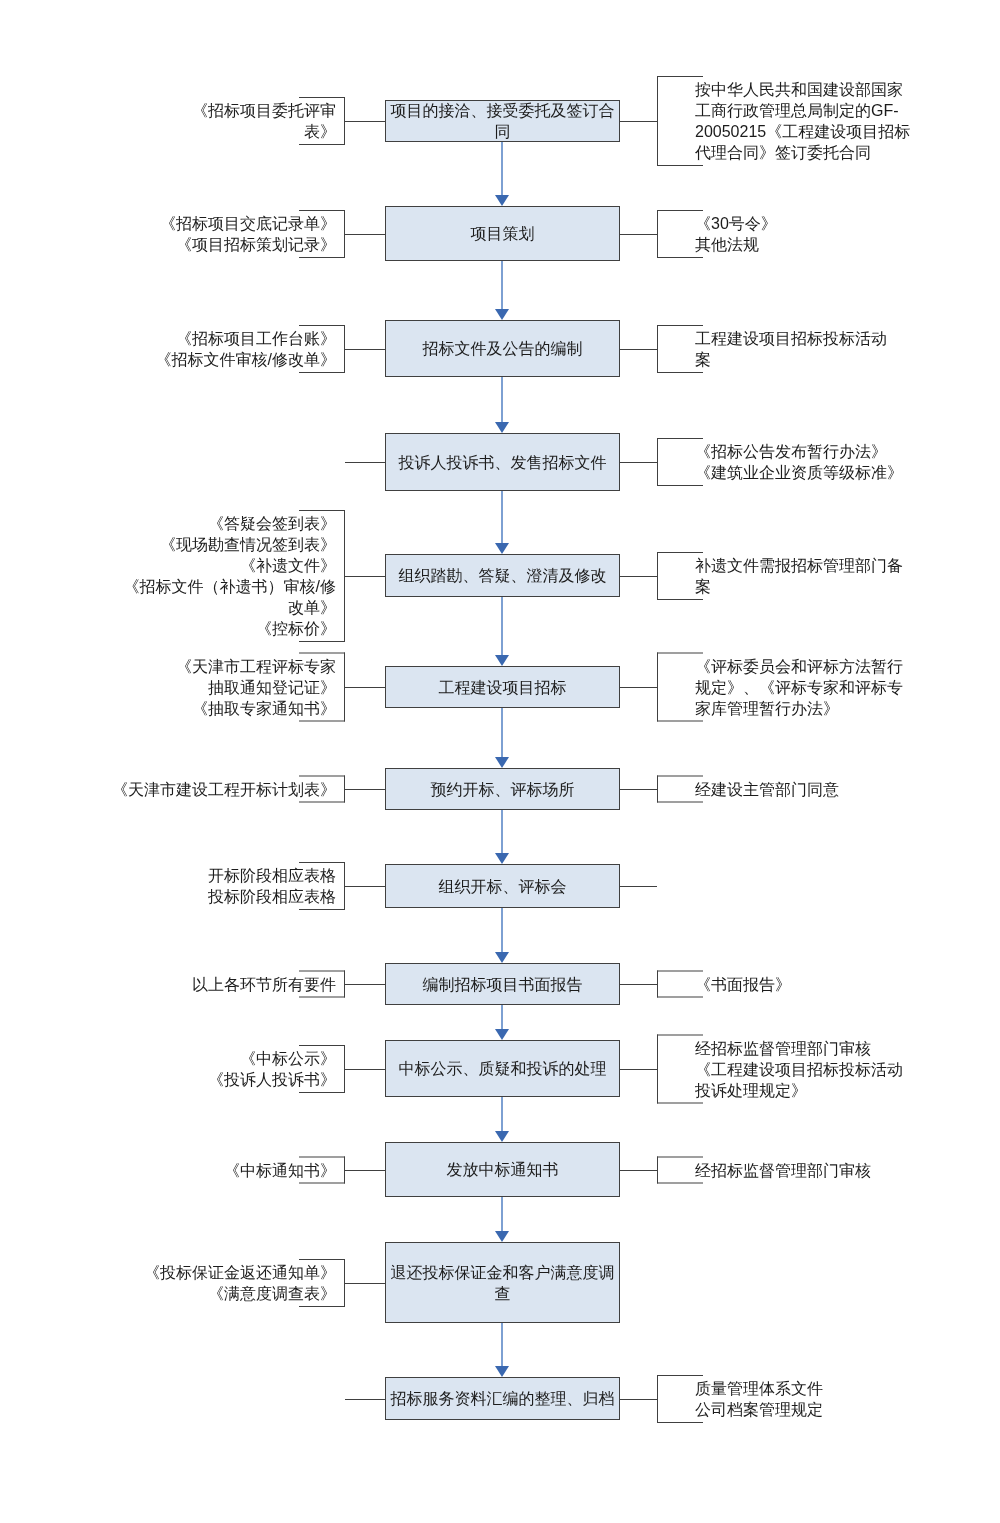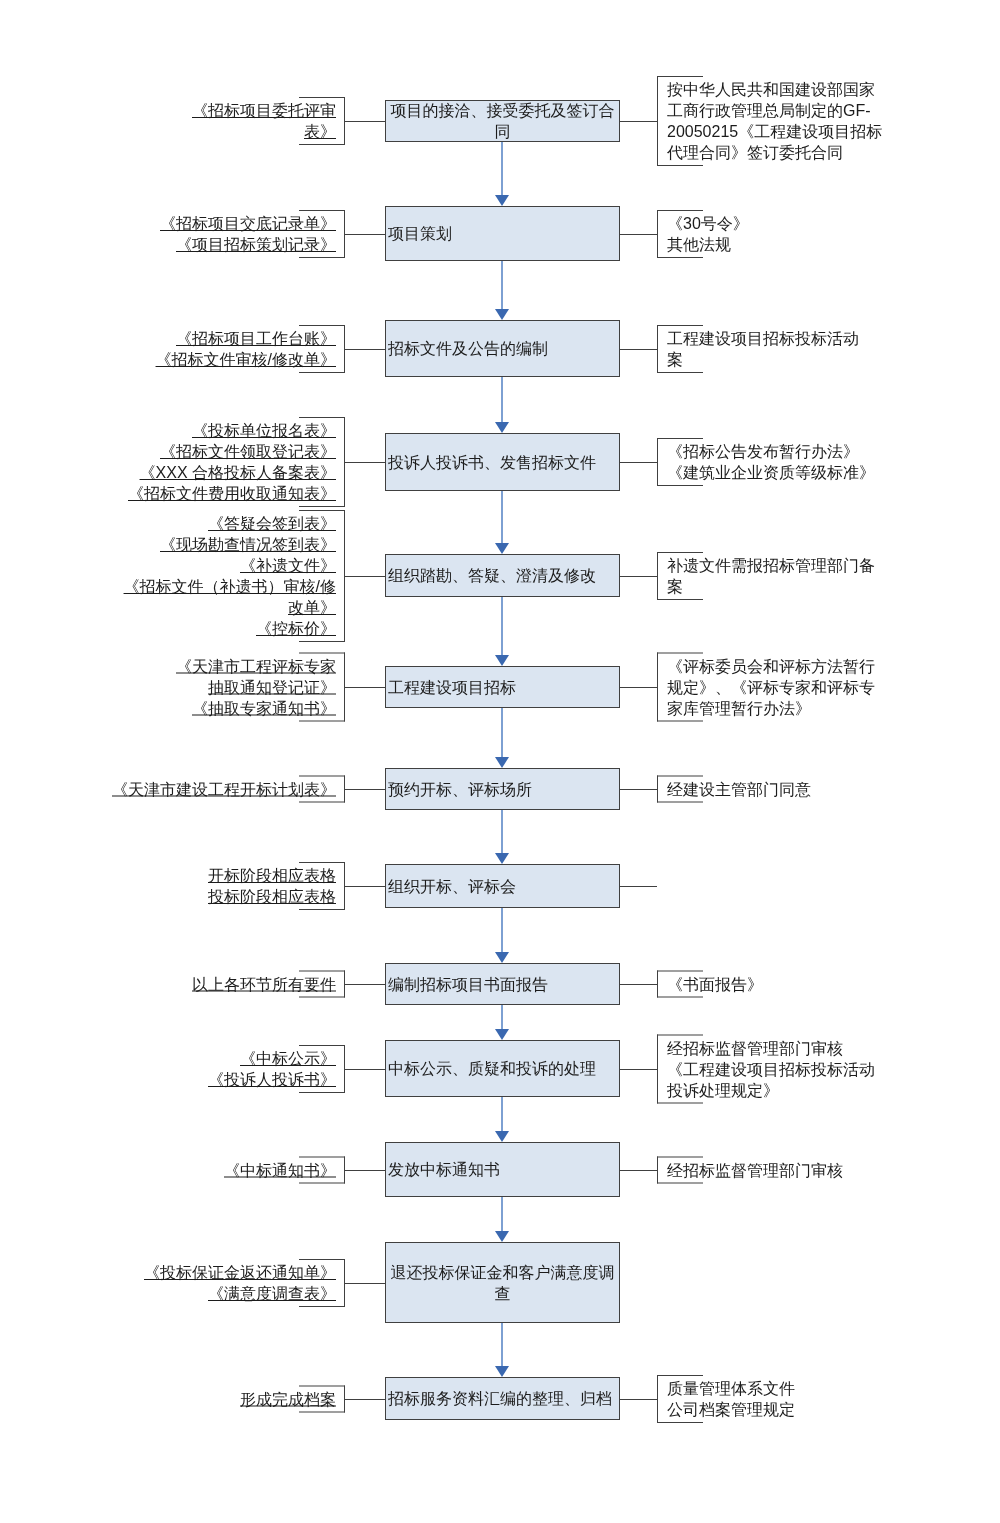--- a/index.html
+++ b/index.html
@@ -11,32 +11,32 @@
     font-family:"Liberation Sans", sans-serif;
     font-size:16px;
     line-height:21px;
     color:#1c1c1c;
     overflow:hidden;
   }
   .row{position:absolute;left:0;width:1000px;}
   .box{
     position:absolute;left:385px;width:235px;height:100%;
     background:#dbe5f1;border:1.5px solid #404040;box-sizing:border-box;
-    display:flex;align-items:center;
+    display:flex;align-items:center;justify-content:center;
     text-align:center;padding:0 2px;
   }
   .lline{position:absolute;left:345px;width:40px;top:50%;border-top:1.5px solid #404040;}
   .rline{position:absolute;left:620px;width:37px;top:50%;border-top:1.5px solid #404040;}
   .llabel{position:absolute;right:655px;top:50%;transform:translateY(-50%);width:254px;}
-  .ltext{text-align:right;padding:3px 9px 3px 0;white-space:pre-line;text-decoration:underline;}
+  .ltext{text-align:right;padding:3px 9px 3px 0;white-space:pre-line;}
   .lbracket{
     position:absolute;right:0;top:0;bottom:0;width:45px;
     border-top:1.5px solid #404040;border-right:1.5px solid #404040;border-bottom:1.5px solid #404040;
   }
-  .rlabel{position:absolute;left:657px;top:50%;transform:translateY(-50%);width:252px;}
+  .rlabel{position:absolute;left:657px;top:50%;transform:translateY(-50%);width:252px;padding-left:28px;}
   .rtext{text-align:left;padding:3px 0 3px 10px;white-space:pre-line;}
   .rbracket{
     position:absolute;left:0;top:0;bottom:0;width:45px;
     border-top:1.5px solid #404040;border-left:1.5px solid #404040;border-bottom:1.5px solid #404040;
   }
   .arrow{position:absolute;left:494px;width:16px;display:flex;flex-direction:column;align-items:center;}
   .arrow .stem{width:2px;flex:1;background:#7da0d2;}
   .arrow .head{width:0;height:0;border-left:7px solid transparent;border-right:7px solid transparent;border-top:11px solid #3a68b0;}
 </style>
 </head>
@@ -106,27 +106,20 @@
       <div class="rtext">工程建设项目招标投标活动
 案</div>
     </div>
   </div>
   <div class="arrow" style="top:377px;height:56px">
       <div class="stem"></div>
       <div class="head"></div>
     </div>
 
   <div class="row" style="top:433px;height:58px">
-    <div class="llabel">
-      <div class="ltext">《投标单位报名表》
-《招标文件领取登记表》
-《XXX 合格投标人备案表》
-《招标文件费用收取通知表》</div>
-      <div class="lbracket"></div>
-    </div>
     <div class="lline"></div>
     <div class="box">
         <span>投诉人投诉书、发售招标文件</span>
       </div>
     <div class="rline"></div>
     <div class="rlabel">
       <div class="rbracket"></div>
       <div class="rtext">《招标公告发布暂行办法》
 《建筑业企业资质等级标准》</div>
     </div>
@@ -296,24 +289,20 @@
     <div class="box">
         <span>退还投标保证金和客户满意度调查</span>
       </div>
   </div>
   <div class="arrow" style="top:1323px;height:54px">
       <div class="stem"></div>
       <div class="head"></div>
     </div>
 
   <div class="row" style="top:1377px;height:43px">
-    <div class="llabel">
-      <div class="ltext">形成完成档案</div>
-      <div class="lbracket"></div>
-    </div>
     <div class="lline"></div>
     <div class="box">
         <span>招标服务资料汇编的整理、归档</span>
       </div>
     <div class="rline"></div>
     <div class="rlabel">
       <div class="rbracket"></div>
       <div class="rtext">质量管理体系文件
 公司档案管理规定</div>
     </div>

